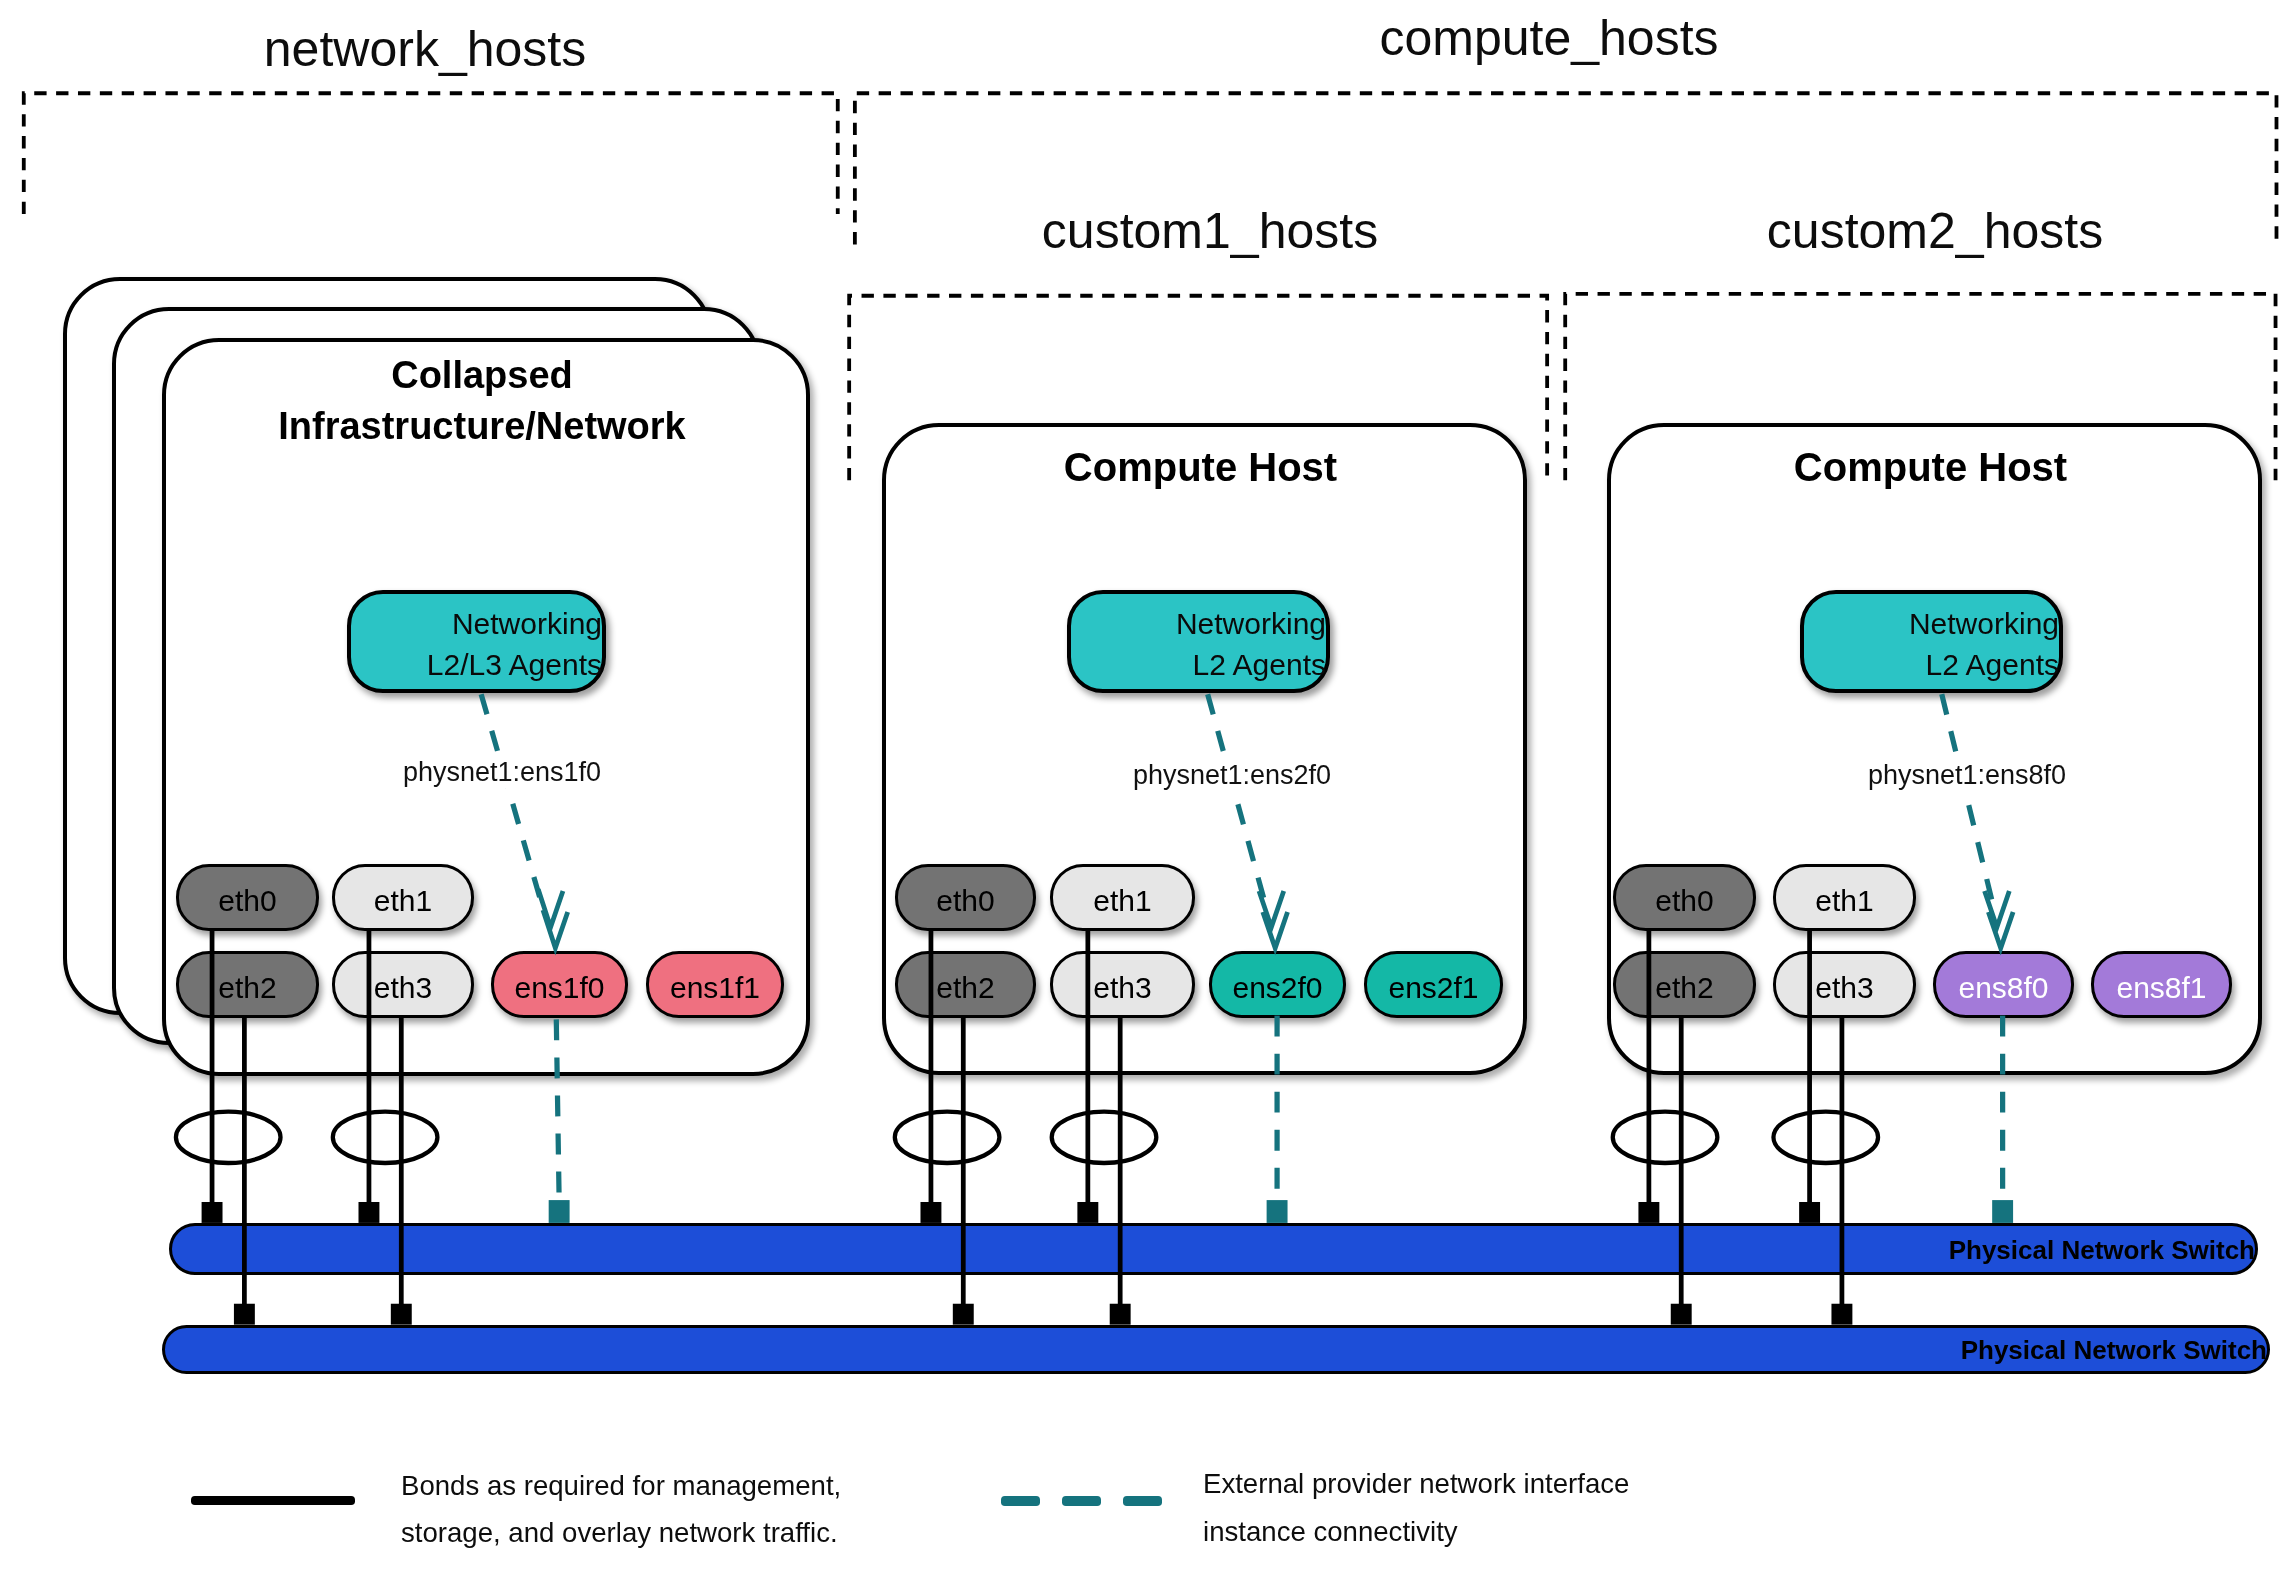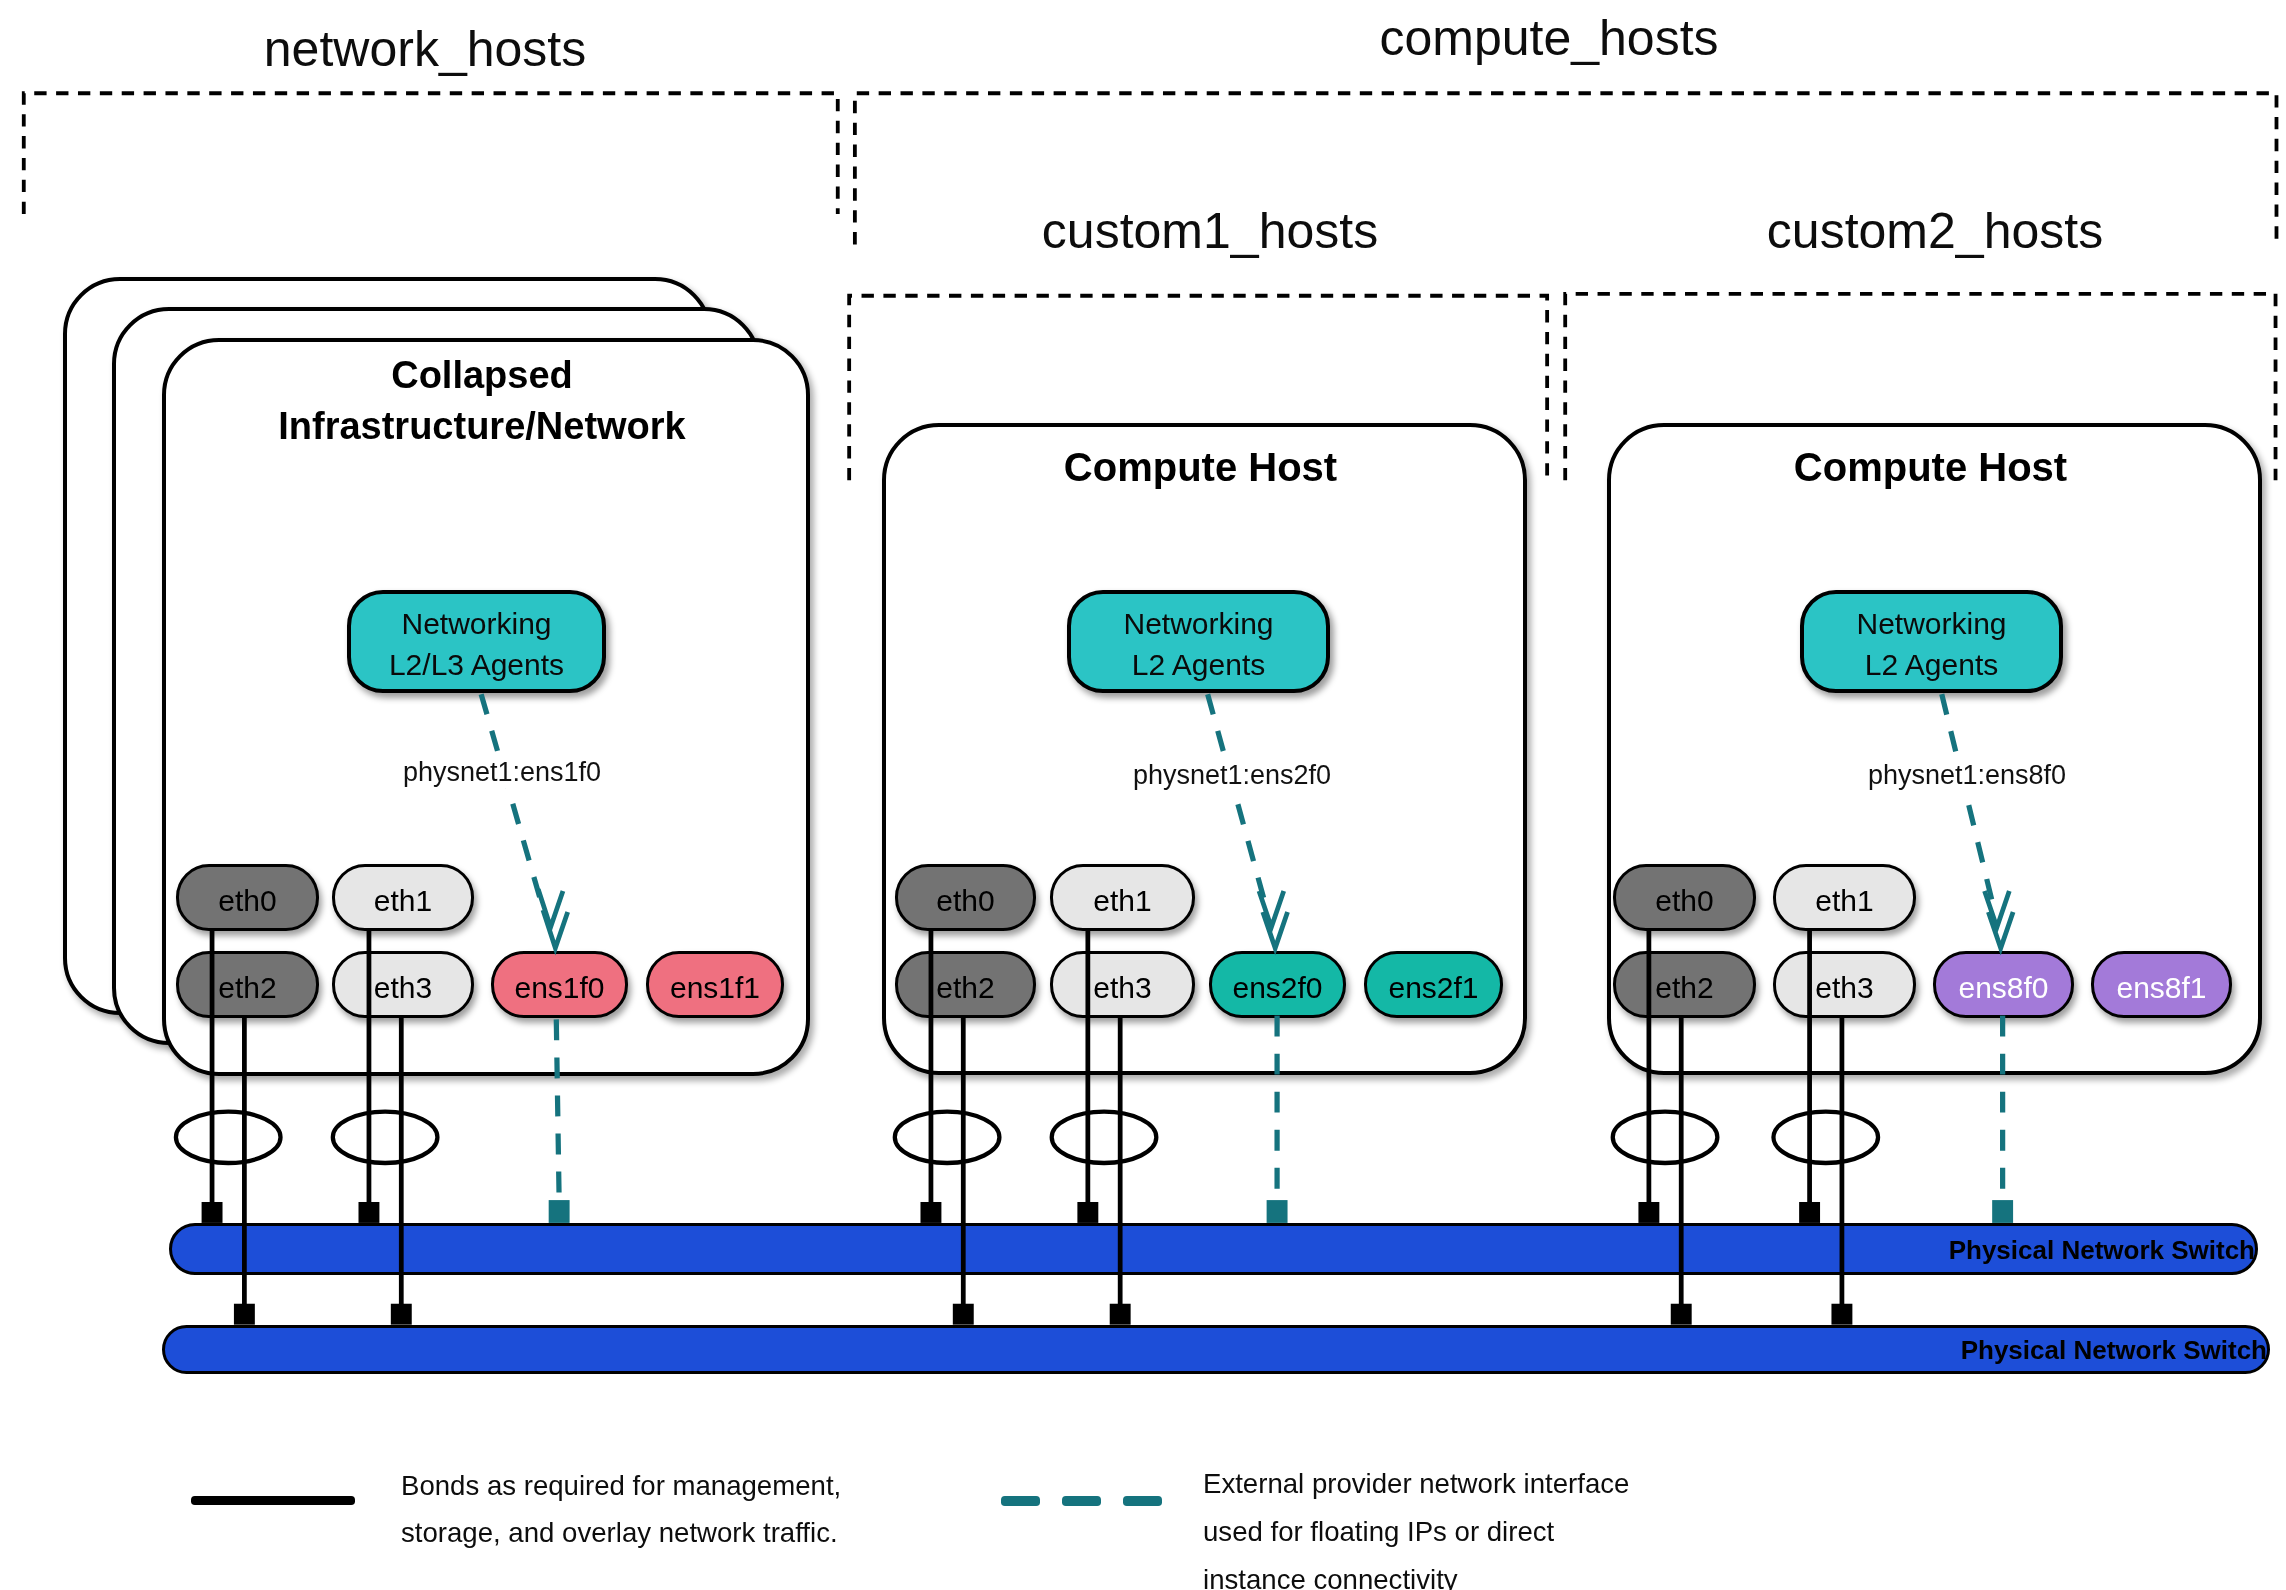--- a/index.html
+++ b/index.html
@@ -6,21 +6,21 @@
   body{width:2286px;height:1590px;position:relative;overflow:hidden;
        font-family:"Liberation Sans",sans-serif;color:#000;}
   .abs{position:absolute;}
   .center-label{transform:translate(-50%,-50%);white-space:nowrap;text-align:center;}
   .group-label{font-size:50px;color:#0d0d0d;z-index:2;}
   .host-box{background:#fff;border:4.8px solid #000;border-radius:57px;
             box-shadow:3.8px 4.8px 6.7px rgba(0,0,0,.32);z-index:1;}
   .host-title{font-weight:bold;text-align:center;z-index:2;color:#000;}
   .agent-box{background:#2bc4c5;border:4.8px solid #000;border-radius:36px;
              box-shadow:3.8px 4.8px 6.7px rgba(0,0,0,.38);z-index:2;
-             text-align:center;font-size:30px;line-height:41px;padding-top:8.6px;
+             text-align:right;font-size:30px;line-height:41px;padding-top:8.6px;
              box-sizing:border-box;color:#0a0a0a;}
   .pill{border:3.8px solid #000;border-radius:33px;height:67px;line-height:67px;
         text-align:center;font-size:30px;box-shadow:2.9px 4.8px 6.7px rgba(0,0,0,.38);
         z-index:2;box-sizing:border-box;}
   .pill.gray-dark{background:#737373;}
   .pill.gray-light{background:#e6e6e6;}
   .pill.pink{background:#ef7080;}
   .pill.gold{background:#14b8a6;}
   .pill.purple{background:#a37ad9;color:#fff;}
   .switch-bar{background:#1d4ed8;border:3.8px solid #000;border-radius:27px;z-index:2;
@@ -172,16 +172,15 @@
   <div>Bonds as required for management,</div>
   <div>storage, and overlay network traffic.</div>
 </div>
 <div class="abs dash-sample" style="left:1001px;top:1496px;">
   <span></span>
     <span></span>
     <span></span>
 </div>
 <div class="abs legend-text" style="left:1203px;top:1460px;line-height:48px;">
   <div>External provider network interface</div>
-  <div>used for floating IPs or direct</div>
   <div>instance connectivity</div>
 </div>
 
 
 </body></html>

